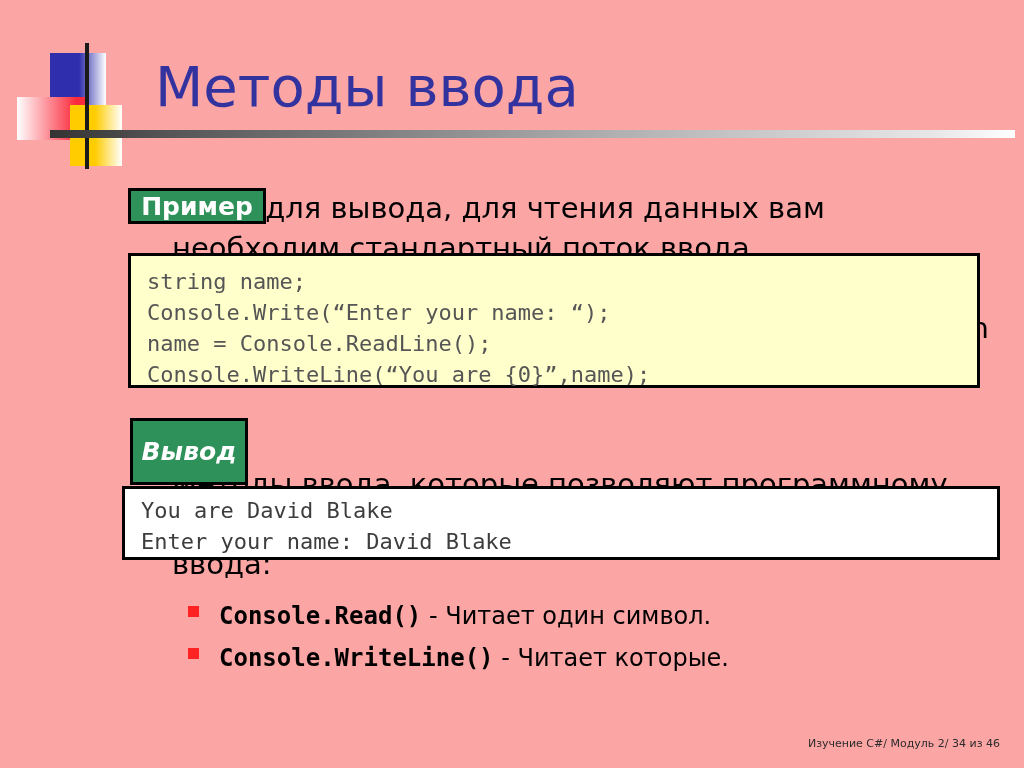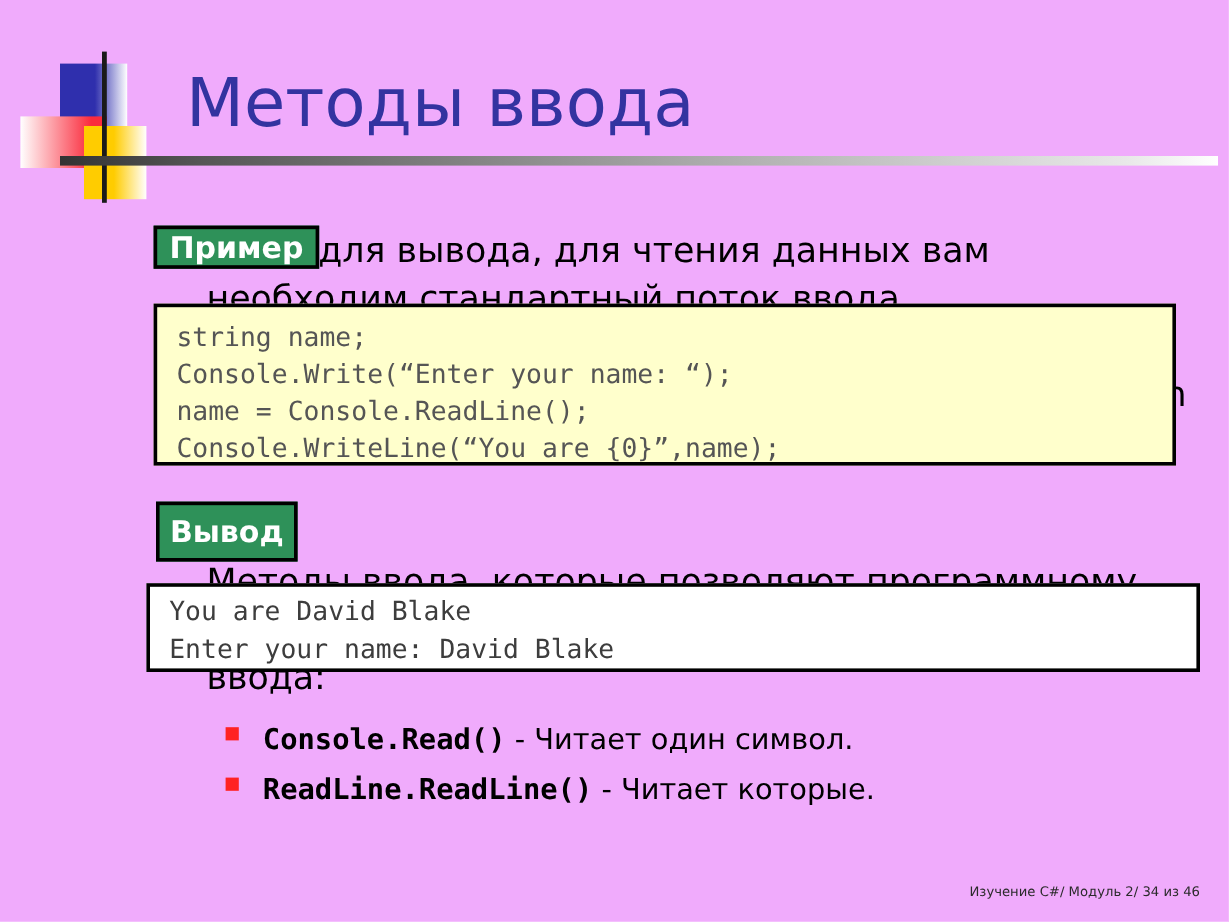--- a/index.html
+++ b/index.html
@@ -14,21 +14,21 @@
     overflow: hidden;
     position: relative;
   }
 
   
   .slide {
     position: absolute;
     left: 0; top: 0;
     width: 1024px;
     height: 768px;
-    background: #f0abfc;
+    background: #fca5a5;
   }
 
   
   .deco {
     position: absolute;
     left: 0; top: 0;
     width: 360px;
     height: 190px;
     pointer-events: none;
   }
@@ -108,21 +108,21 @@
     align-items: center;
     justify-content: center;
     box-sizing: border-box;
   }
   .badge-example {
     left: 128px; top: 188px;
     width: 138px; height: 36px;
   }
   .badge-output {
     left: 130px; top: 418px;
-    width: 118px; height: 50px;
+    width: 118px; height: 67px; font-style: italic;
   }
 
   
   .code-box {
     position: absolute;
     left: 128px; top: 253px;
     width: 852px; height: 135px;
     background: #ffffcc;
     border: 3px solid #000000;
     box-sizing: border-box;
@@ -240,20 +240,20 @@
   </div>
 
   <div class="sub-list">
     <div class="sub-item">
       <span class="bullet-sq"></span>
       <span class="sub-code">Console.Read()</span>
       <span class="sub-desc"> - Читает один символ.</span>
     </div>
     <div class="sub-item">
       <span class="bullet-sq"></span>
-      <span class="sub-code">ReadLine.ReadLine()</span>
+      <span class="sub-code">Console.WriteLine()</span>
       <span class="sub-desc"> - Читает которые.</span>
     </div>
   </div>
 
   <div class="footer">Изучение C#/ Модуль 2/ 34 из 46</div>
 
 </div>
 
 </body></html>

